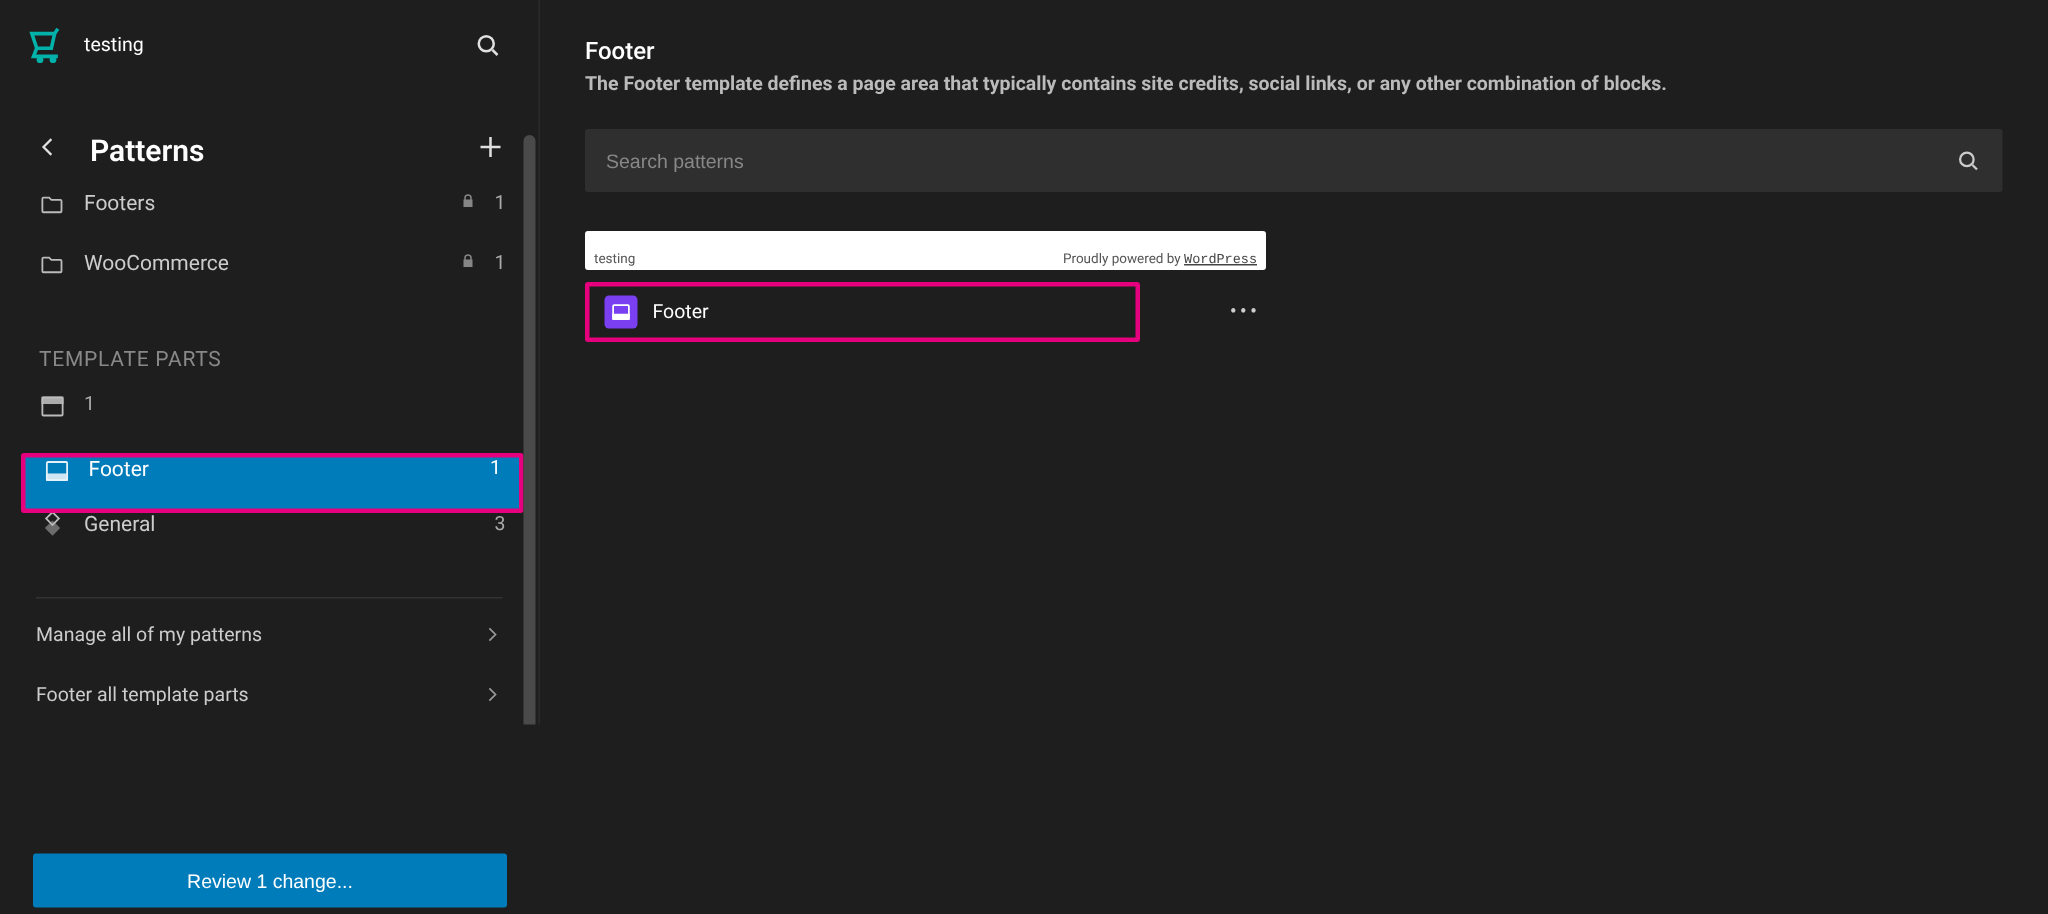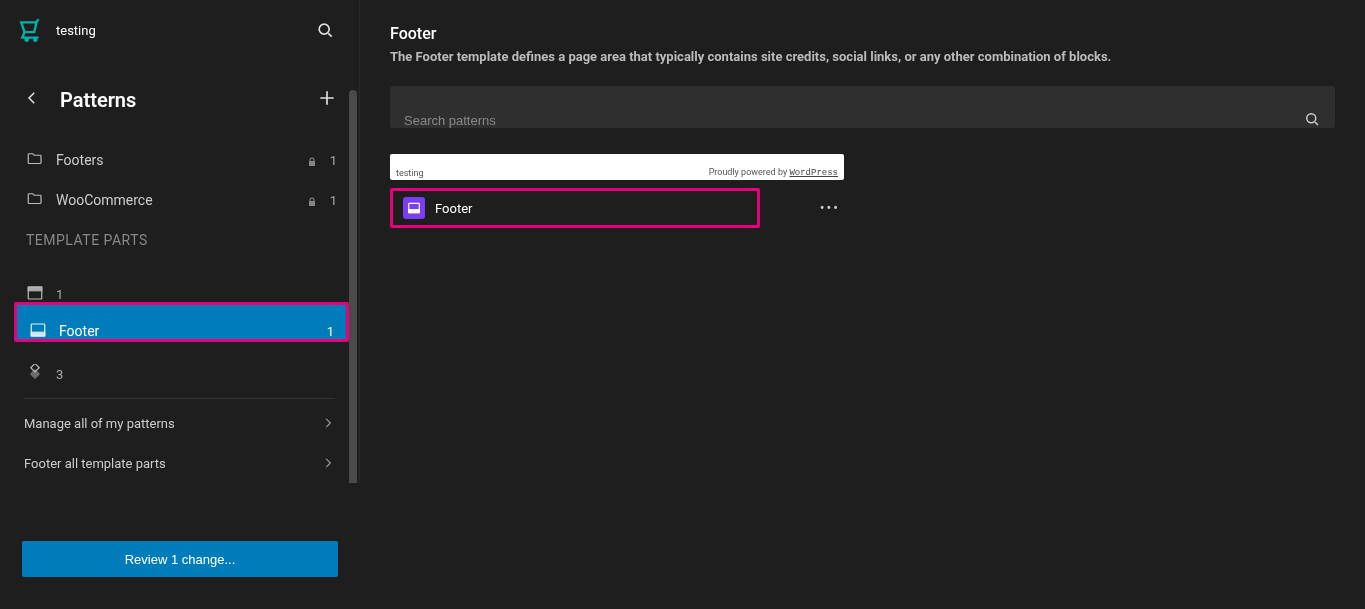--- a/index.html
+++ b/index.html
@@ -60,21 +60,21 @@
     display: flex; align-items: flex-end;
     padding: 24px 18px 8px 18px;
     gap: 14px;
   }
   .back-btn { width: 28px; height: 28px; display:flex;align-items:center;justify-content:center; color:#e0e0e0; cursor:pointer; }
   .patterns-title { flex:1; font-size: 20px; font-weight: 600; color:#fff; }
   .add-btn { width: 28px; height: 28px; display:flex;align-items:center;justify-content:center; color:#e0e0e0; cursor:pointer; font-size:22px; }
 
   .nav-list { padding: 8px 10px 0 14px; }
   .nav-item {
-    display:flex; align-items:flex-end; gap:12px;
+    display:flex; align-items:flex-start; gap:12px;
     height: 40px; padding: 0 12px;
     color:#ccc; cursor:pointer; border-radius:2px;
   }
   .nav-item.active { background:#007cba; color:#fff; }
   .nav-item .ni-icon { width:18px; height:18px; display:flex;align-items:center;justify-content:center; opacity:0.9; }
   .nav-item .ni-label { flex:1; font-size:14px; }
   .nav-item .ni-count { font-size:13px; color:#aaa; }
   .nav-item.active .ni-count { color:#fff; }
   .nav-item .lock { width:12px; opacity:0.6; }
 
@@ -86,33 +86,33 @@
 
   .divider { height:1px; background:#333; margin: 16px 24px 4px 24px; }
 
   .manage-item {
     display:flex; align-items:center; justify-content:space-between;
     height: 40px; padding: 0 24px;
     color:#ccc; font-size:13px; cursor:pointer;text-align:center;
   }
   .manage-item .chev { opacity:.7; }
 
-  .review-bar { padding: 18px 22px 32px 22px; }
+  .review-bar { padding: 18px 22px 4px 22px; }
   .review-btn {
     width:100%; height: 36px;
     background:#007cba; color:#fff; border:none;
     font-size:13px; cursor:pointer; border-radius:2px;
   }
 
   
   .main { flex:1; background:#1e1e1e; padding: 24px 30px; overflow:auto; }
   .main-title { font-size: 16px; color:#fff; font-weight:500; margin-bottom:6px; }
   .main-desc { font-size: 13px; color:#bbb; margin-bottom: 22px; max-width: 900px; font-weight: bold; }
   .search-box {
-    display:flex; align-items:flex-end;
+    display:flex; align-items:center;
     background:#2f2f2f; border-radius:2px;
     height: 42px; padding: 0 14px; margin-bottom: 26px;
   }
   .search-box input {
     flex:1; background:transparent; border:none; outline:none;
     color:#ddd; font-size:13px;
   }
   .search-box input::placeholder { color:#888; }
   .search-ico { color:#ccc; }
 
@@ -238,20 +238,21 @@
           <span class="ni-label">Footer</span>
           <span class="ni-count">1</span>
         </div>
         <div class="nav-item">
           <span class="ni-icon">
             <svg viewBox="0 0 24 24" width="18" height="18" fill="none" stroke="currentColor" stroke-width="1.6">
                 <rect x="3" y="3" width="8" height="8" transform="rotate(45 12 12)"></rect>
                 <rect x="9" y="9" width="8" height="8" transform="rotate(45 12 12)" fill="currentColor" opacity="0.5"></rect>
               </svg>
           </span>
+          <span class="ni-label">General</span>
           <span class="ni-count">3</span>
         </div>
       </div>
 
       <div class="divider"></div>
 
       <div class="manage-item">
         <span>Manage all of my patterns</span>
         <span class="chev">
           <svg width="14" height="14" viewBox="0 0 24 24" fill="none" stroke="currentColor" stroke-width="2">

